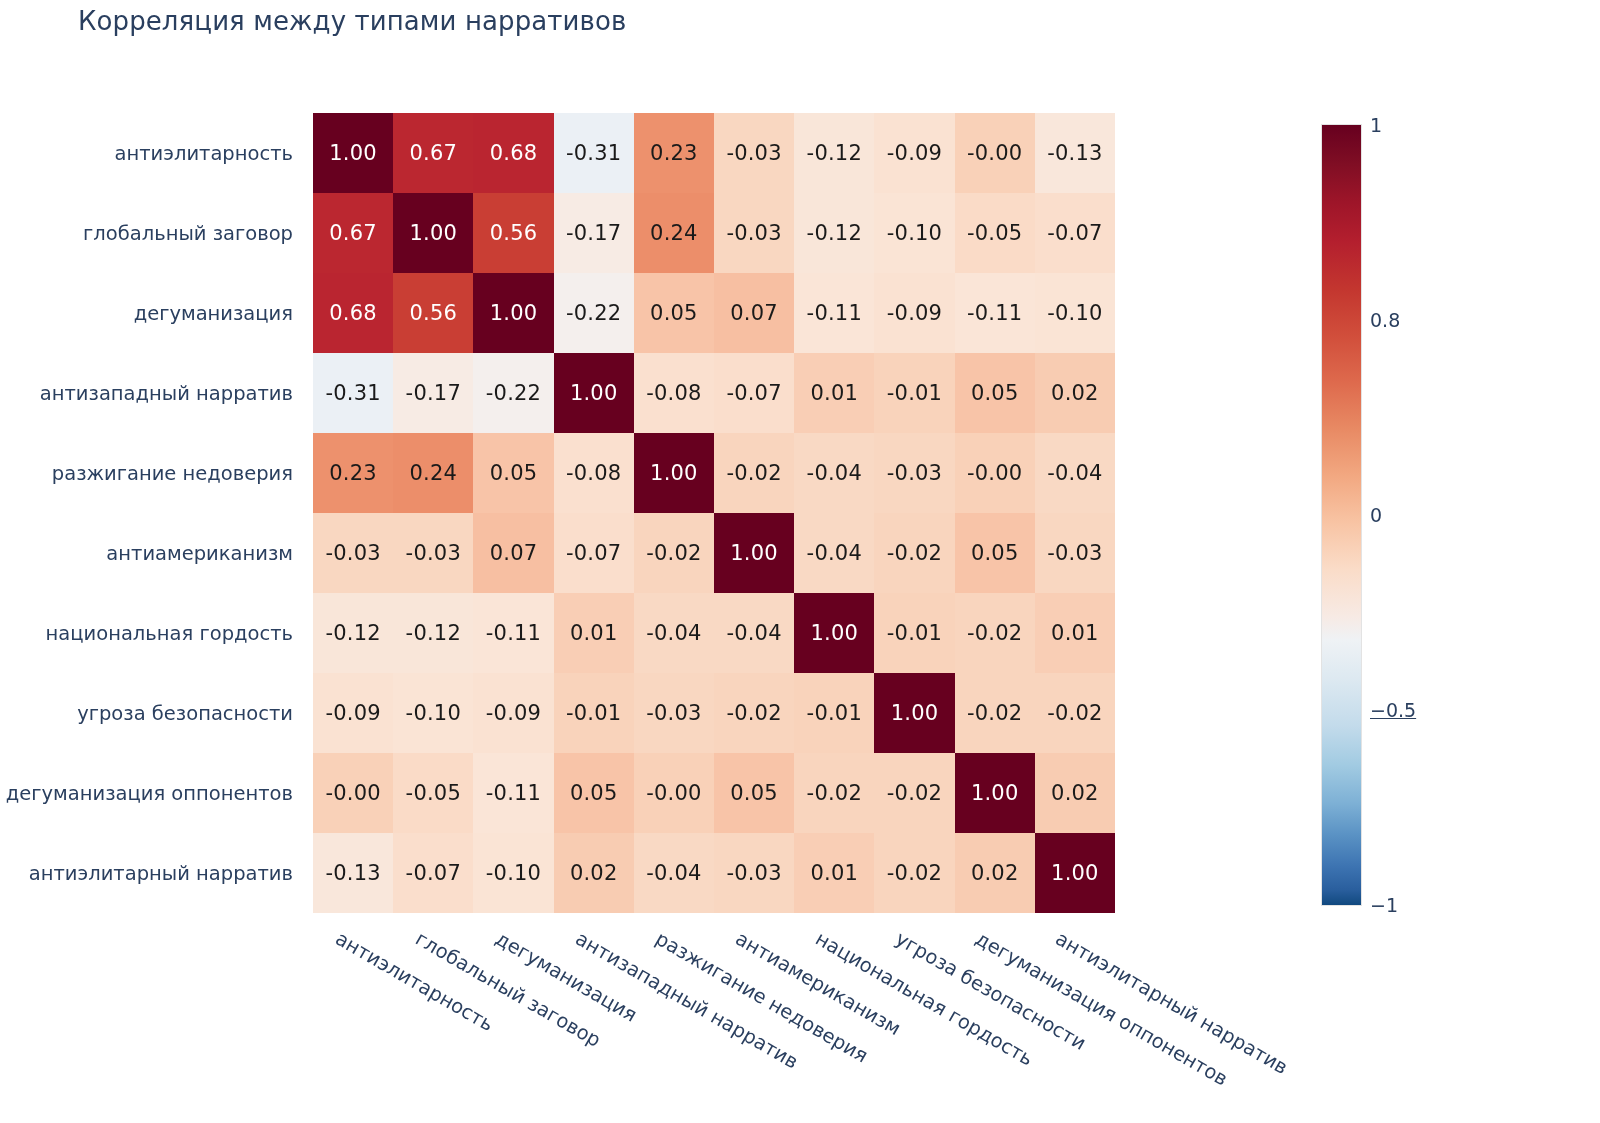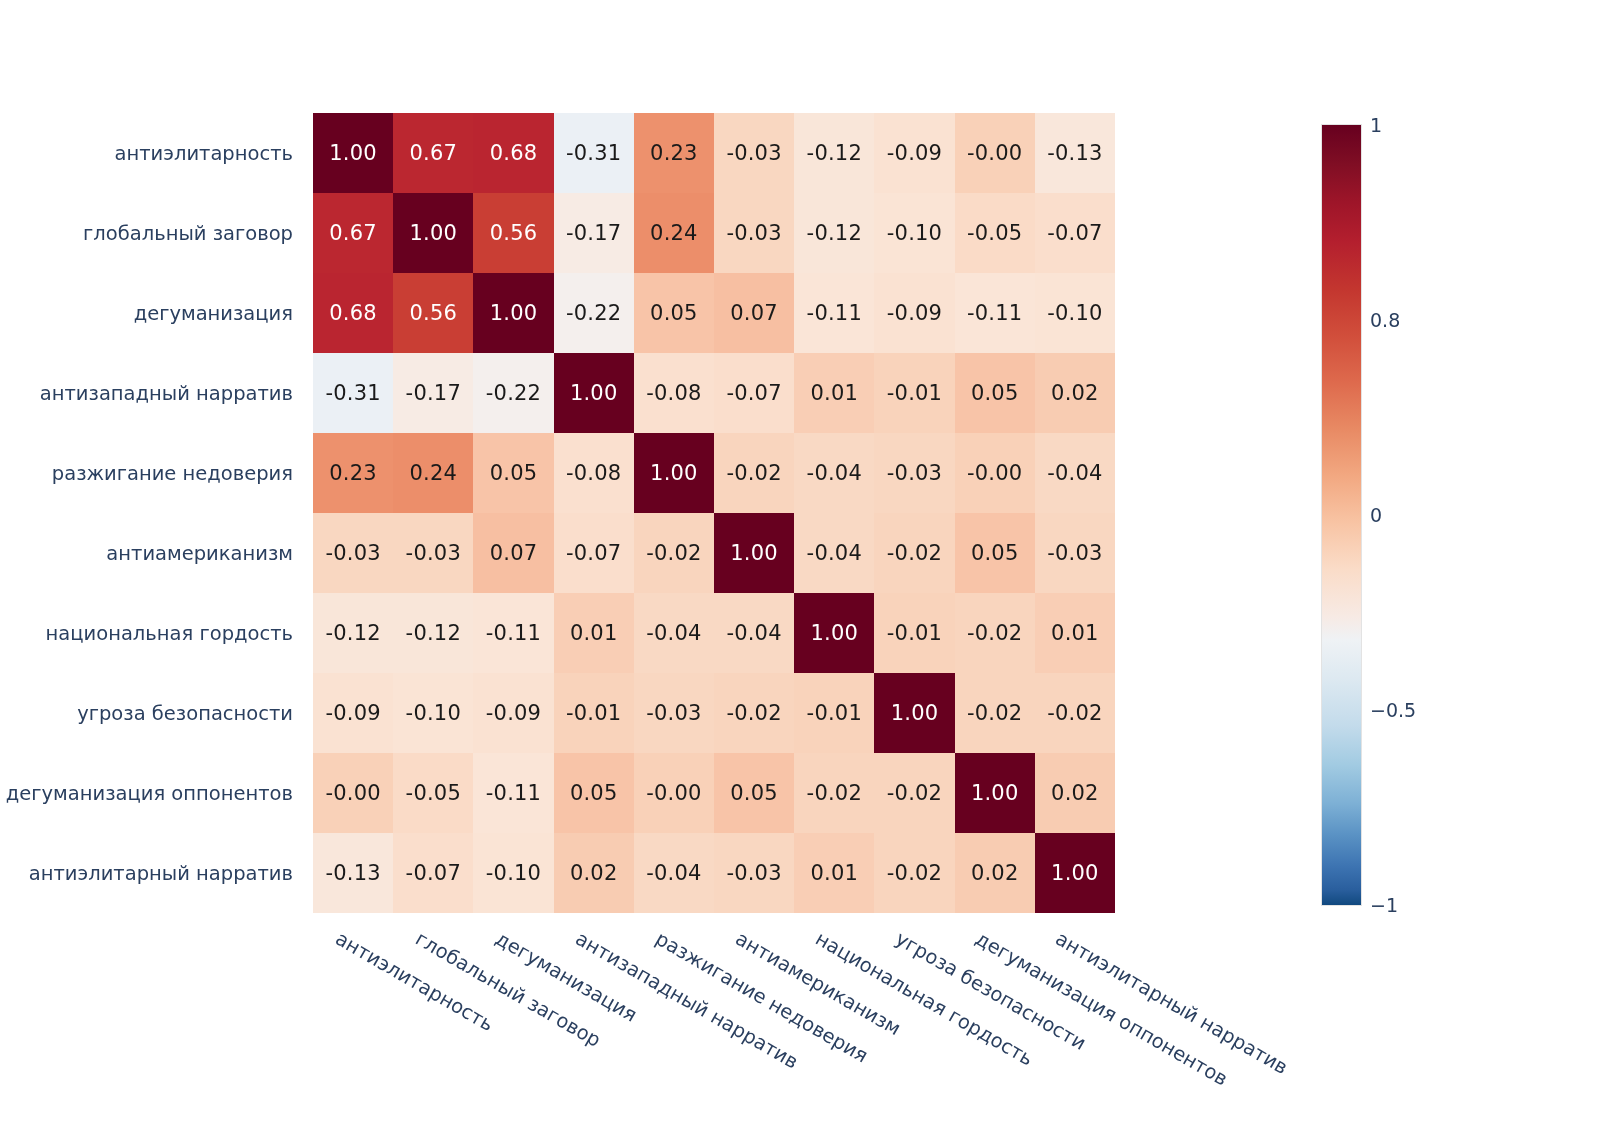--- a/index.html
+++ b/index.html
@@ -135,20 +135,21 @@
     color: #2a3f5f;
     transform: translateY(-50%);
     white-space: nowrap;
   }
 </style>
 </head>
 <body>
 
 <div id="figure">
 
+  <div id="title">Корреляция между типами нарративов</div>
 
   <div class="ylabels">
       <div class="ylabel" style="top: 0px;">антиэлитарность</div>
       <div class="ylabel" style="top: 80px;">глобальный заговор</div>
       <div class="ylabel" style="top: 160px;">дегуманизация</div>
       <div class="ylabel" style="top: 240px;">антизападный нарратив</div>
       <div class="ylabel" style="top: 320px;">разжигание недоверия</div>
       <div class="ylabel" style="top: 400px;">антиамериканизм</div>
       <div class="ylabel" style="top: 480px;">национальная гордость</div>
       <div class="ylabel" style="top: 560px;">угроза безопасности</div>
@@ -472,17 +473,17 @@
       <div class="xlabel" style="left: 590px;">угроза безопасности</div>
       <div class="xlabel" style="left: 670px;">дегуманизация оппонентов</div>
       <div class="xlabel" style="left: 750px;">антиэлитарный нарратив</div>
     </div>
 
   <div id="colorbar"></div>
   <div id="cbticks">
       <div class="cbtick" style="top: 125px;">1</div>
       <div class="cbtick" style="top: 320px;">0.8</div>
       <div class="cbtick" style="top: 515px;">0</div>
-      <div class="cbtick" style="top: 710px;">−0.5</div>
+      <div class="cbtick" style="top: 710px; text-decoration: underline;">−0.5</div>
       <div class="cbtick" style="top: 905px;">−1</div>
     </div>
 
 </div>
 
 </body></html>

